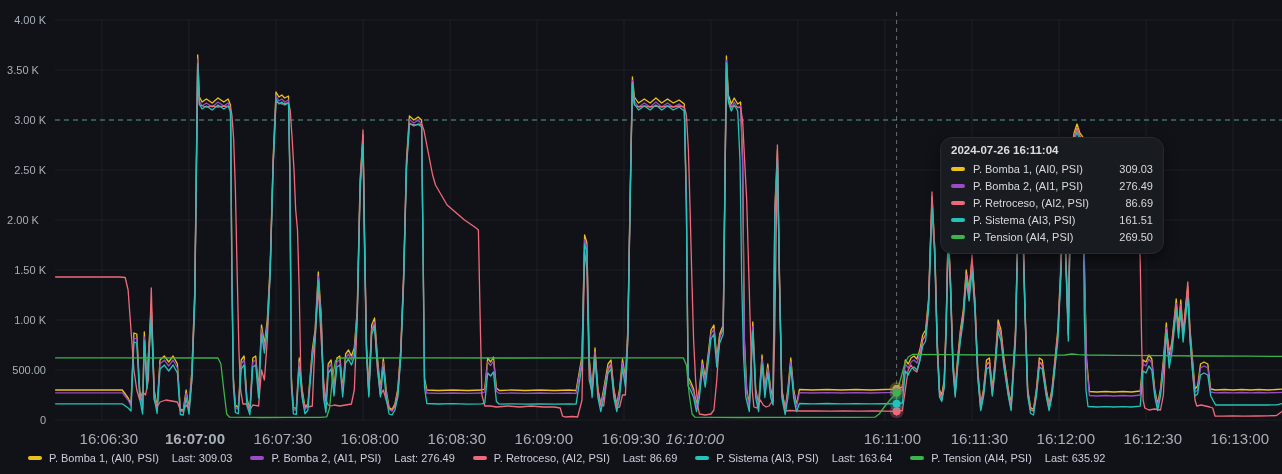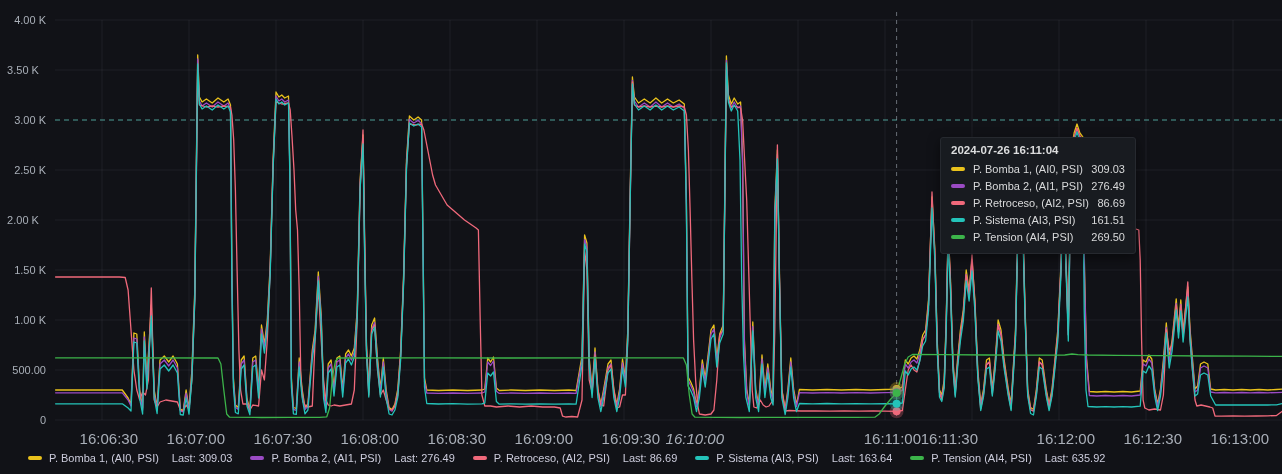--- a/index.html
+++ b/index.html
@@ -10,22 +10,22 @@
   #chart-svg{position:absolute;left:0;top:0;z-index:1}
   .ylabel{
     position:absolute;left:0;width:46px;text-align:right;
     font-size:11px;line-height:15px;color:#A9AFB8;z-index:2;
   }
   .xlabel{
     position:absolute;top:430px;width:72px;text-align:right;
     font-size:15px;color:#A9AFB8;z-index:2;
   }
   #tooltip{
-    position:absolute;left:940px;top:137px;width:196px;box-sizing:border-box;
-    background:#181B20;border:1px solid #26292F;border-radius:3px;
+    position:absolute;left:940px;top:137px;width:224px;box-sizing:border-box;
+    background:#181B20;border:1px solid #26292F;border-radius:12px;
     box-shadow:0 4px 12px rgba(0,0,0,.5);
     padding:6px 10px 7px;color:#D8D9DA;font-size:11px;z-index:10;
   }
   .t-title{font-weight:bold;font-size:11.5px;color:#DCDDDE;margin-bottom:5px;white-space:nowrap}
   .t-row{display:flex;align-items:center;height:16px;margin:1px 0}
   .swatch{width:14px;height:4px;border-radius:2px;margin-right:8px;flex:none}
   .t-name{flex:1;white-space:nowrap;padding-right:8px}
   .t-val{text-align:right;white-space:nowrap}
   #legend{
     position:absolute;left:28px;top:449px;height:18px;display:flex;gap:18px;
@@ -86,30 +86,30 @@
     <div class="ylabel" style="top: 112.5px;">3.00 K</div>
     <div class="ylabel" style="top: 162.5px;">2.50 K</div>
     <div class="ylabel" style="top: 212.5px; text-align: center;">2.00 K</div>
     <div class="ylabel" style="top: 262.5px;">1.50 K</div>
     <div class="ylabel" style="top: 312.5px;">1.00 K</div>
     <div class="ylabel" style="top: 362.5px;">500.00</div>
     <div class="ylabel" style="top: 412.5px;">0</div>
   </div>
 <div id="xlabels">
     <div class="xlabel" style="left: 66px;">16:06:30</div>
-    <div class="xlabel" style="left: 153px;">16:07:00</div>
+    <div class="xlabel" style="left: 153px; font-weight: bold;">16:07:00</div>
     <div class="xlabel" style="left: 240px;">16:07:30</div>
     <div class="xlabel" style="left: 327px;">16:08:00</div>
     <div class="xlabel" style="left: 414px;">16:08:30</div>
     <div class="xlabel" style="left: 501px;">16:09:00</div>
     <div class="xlabel" style="left: 588px;">16:09:30</div>
     <div class="xlabel" style="left: 652px; font-style: italic;">16:10:00</div>
     <div class="xlabel" style="left: 762px; margin-top: 40px;">16:10:30</div>
     <div class="xlabel" style="left: 849px;">16:11:00</div>
-    <div class="xlabel" style="left: 906px;">16:11:30</div>
+    <div class="xlabel" style="left: 936px;">16:11:30</div>
     <div class="xlabel" style="left: 1023px;">16:12:00</div>
     <div class="xlabel" style="left: 1110px;">16:12:30</div>
     <div class="xlabel" style="left: 1197px;">16:13:00</div>
   </div>
 
 <div id="tooltip">
   <div class="t-title">2024-07-26 16:11:04</div>
   <div id="tooltip-rows">
       <div class="t-row">
         <div class="swatch" style="background: rgb(234, 194, 28);"></div>

